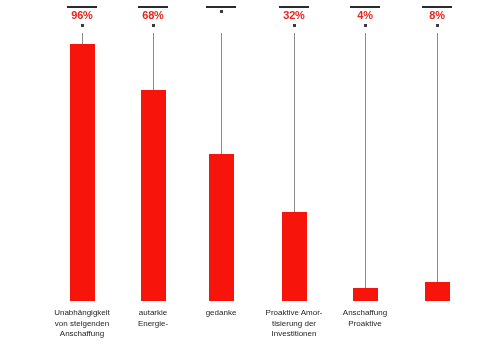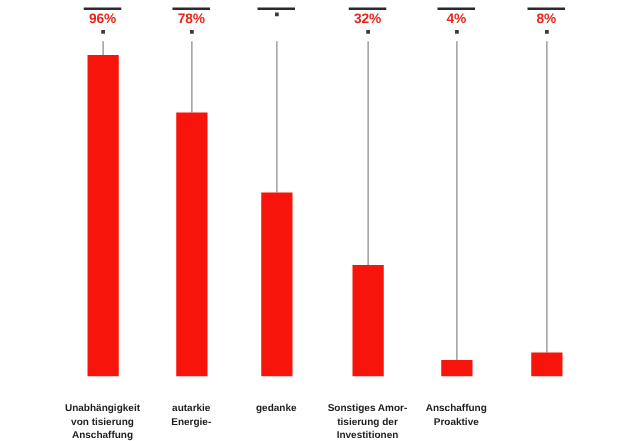--- a/index.html
+++ b/index.html
@@ -88,25 +88,24 @@
 
   
   .cat-label {
     position: absolute;
     top: 308px;
     left: 0;
     width: 100%;
     text-align: center;
     font-family: "Liberation Sans", sans-serif;
     font-size: 8px;
-    font-weight: bold;
+    font-weight: normal;
     color: #1d1d1d;
     line-height: 10.5px;
     letter-spacing: 0px;
-    margin-top: 14px;
   }
   .cat-label span {
     display: block;
     white-space: nowrap;
   }
 </style>
 </head>
 <body>
 
 <div id="chart-root">
@@ -115,29 +114,29 @@
     <div class="bar-column" style="left:23px;">
       <div class="callout">
         <div class="callout-rule"></div>
         <span class="callout-value">96%</span>
         <div class="callout-dot"></div>
       </div>
       <div class="leader-line" style="top:33px;height:11px;"></div>
       <div class="bar" style="top:44px;height:257px;"></div>
       <div class="cat-label">
         <span>Unabhängigkeit</span>
-        <span>von tisierung</span>
+        <span>von steigenden</span>
         <span>Anschaffung</span>
       </div>
     </div>
 
     <div class="bar-column" style="left:94px;">
       <div class="callout">
         <div class="callout-rule"></div>
-        <span class="callout-value">78%</span>
+        <span class="callout-value">68%</span>
         <div class="callout-dot"></div>
       </div>
       <div class="leader-line" style="top:33px;height:57px;"></div>
       <div class="bar" style="top:90px;height:211px;"></div>
       <div class="cat-label">
         <span>autarkie</span>
         <span>Energie-</span>
       </div>
     </div>
 
@@ -155,21 +154,21 @@
 
     <div class="bar-column" style="left:235px;">
       <div class="callout">
         <div class="callout-rule"></div>
         <span class="callout-value">32%</span>
         <div class="callout-dot"></div>
       </div>
       <div class="leader-line" style="top:33px;height:179px;"></div>
       <div class="bar" style="top:212px;height:89px;"></div>
       <div class="cat-label">
-        <span>Sonstiges Amor-</span>
+        <span>Proaktive Amor-</span>
         <span>tisierung der</span>
         <span>Investitionen</span>
       </div>
     </div>
 
     <div class="bar-column" style="left:306px;">
       <div class="callout">
         <div class="callout-rule"></div>
         <span class="callout-value">4%</span>
         <div class="callout-dot"></div>

